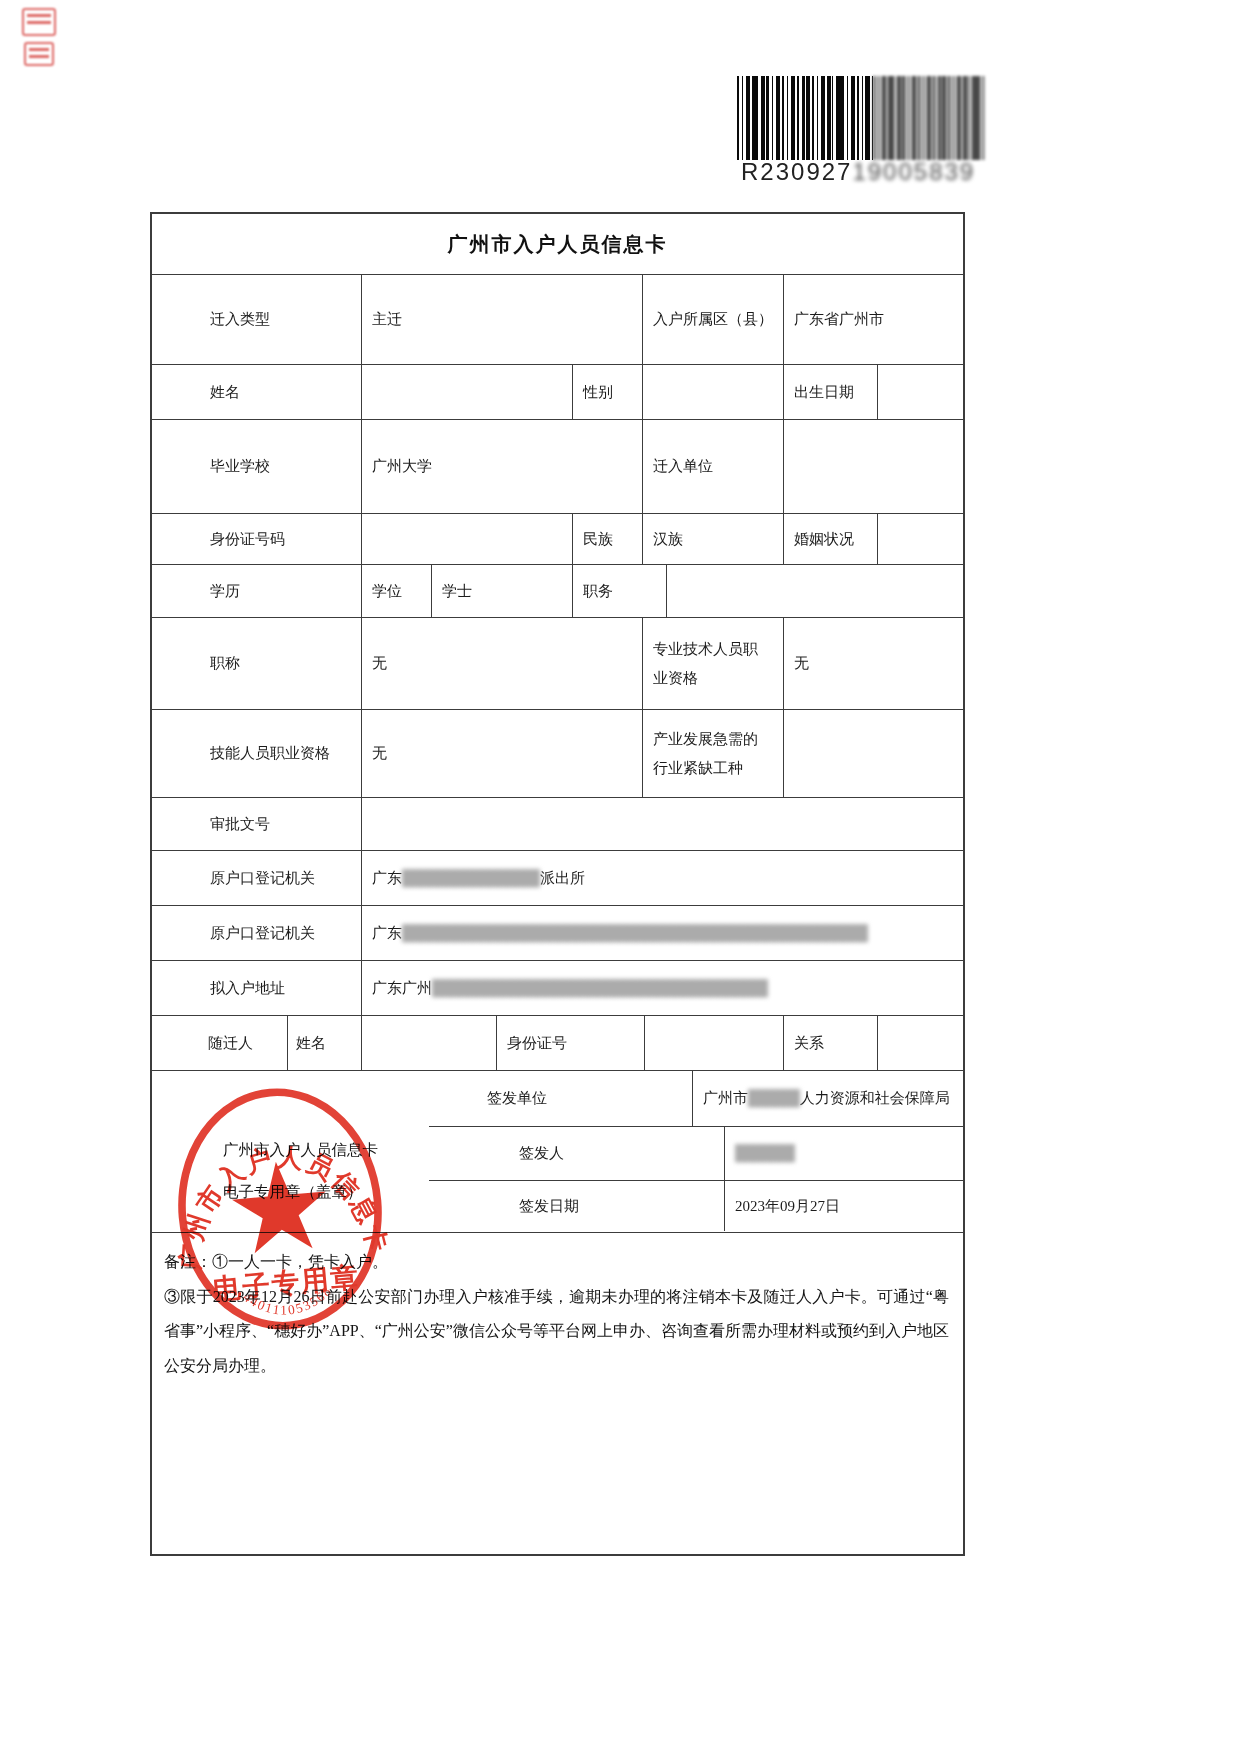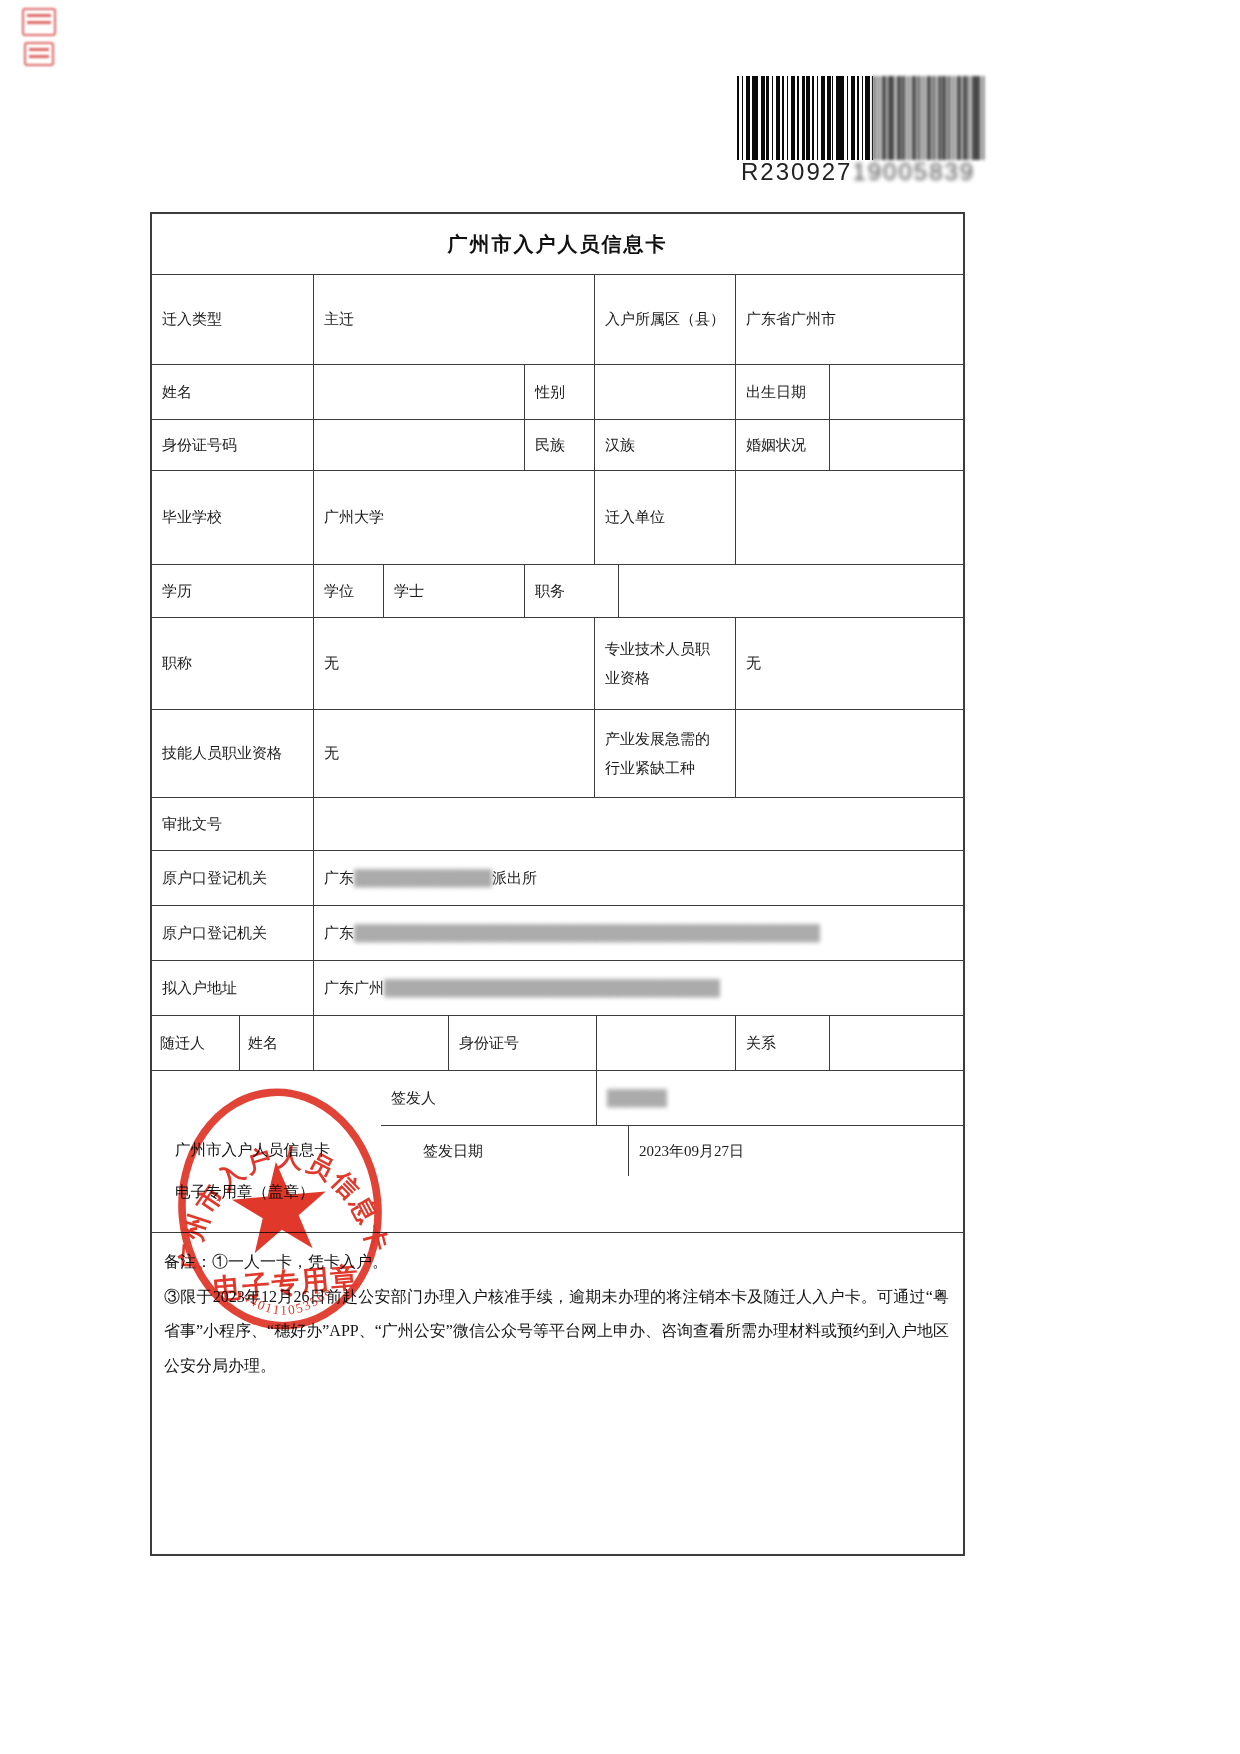--- a/index.html
+++ b/index.html
@@ -22,21 +22,21 @@
      font-family:"Liberation Sans","DejaVu Sans",sans-serif;font-size:24px;letter-spacing:2px;color:#222;}
   .blur-digits{color:#4a4a4a;filter:blur(2px);}
 
   
   .tbl{position:absolute;left:150px;top:212px;width:815px;box-sizing:border-box;
        border:2px solid #3c3c3c;background:#fff;font-size:15px;}
   .row{display:flex;border-top:1.5px solid #3c3c3c;box-sizing:border-box;}
   .row.first{border-top:none;}
   .c{box-sizing:border-box;display:flex;align-items:center;border-left:1.5px solid #3c3c3c;
      padding:0 8px 0 10px;overflow:hidden;line-height:1.9;}
-  .c.cf{border-left:none;}
+  .c.cf{border-left:none;margin-left:48px;}
   .c.grow{flex:1 1 auto;}
   .title-row{height:60px;}
   .title-cell{flex:1;display:flex;align-items:center;justify-content:center;
      font-family:"Liberation Sans","DejaVu Sans",sans-serif;font-weight:700;font-size:20px;
      letter-spacing:2px;color:#111;}
   .redact{color:#ababab;filter:blur(2.3px);letter-spacing:-2px;white-space:nowrap;overflow:hidden;}
 
   
   .issue-left{flex:0 0 229px;position:relative;border-left:none;box-sizing:border-box;}
   .issue-right{flex:1;display:flex;flex-direction:column;}
@@ -90,36 +90,36 @@
 
     <div class="row" style="height:55px">
       <div class="c cf" style="flex:0 0 161px">姓名</div>
       <div class="c" style="flex:0 0 211px"></div>
       <div class="c" style="flex:0 0 70px">性别</div>
       <div class="c" style="flex:0 0 141px"></div>
       <div class="c" style="flex:0 0 94px">出生日期</div>
       <div class="c grow"></div>
     </div>
 
+    <div class="row" style="height:94px">
+      <div class="c cf" style="flex:0 0 161px">毕业学校</div>
+      <div class="c" style="flex:0 0 281px">广州大学</div>
+      <div class="c" style="flex:0 0 141px">迁入单位</div>
+      <div class="c grow"></div>
+    </div>
+
     <div class="row" style="height:51px">
       <div class="c cf" style="flex:0 0 161px">身份证号码</div>
       <div class="c" style="flex:0 0 211px"></div>
       <div class="c" style="flex:0 0 70px">民族</div>
       <div class="c" style="flex:0 0 141px">汉族</div>
       <div class="c" style="flex:0 0 94px">婚姻状况</div>
       <div class="c grow"></div>
     </div>
 
-    <div class="row" style="height:94px">
-      <div class="c cf" style="flex:0 0 161px">毕业学校</div>
-      <div class="c" style="flex:0 0 281px">广州大学</div>
-      <div class="c" style="flex:0 0 141px">迁入单位</div>
-      <div class="c grow"></div>
-    </div>
-
     <div class="row" style="height:53px">
       <div class="c cf" style="flex:0 0 161px">学历</div>
       <div class="c" style="flex:0 0 70px">学位</div>
       <div class="c" style="flex:0 0 141px">学士</div>
       <div class="c" style="flex:0 0 94px">职务</div>
       <div class="c grow"></div>
     </div>
 
     <div class="row" style="height:92px">
       <div class="c cf" style="flex:0 0 161px">职称</div>
@@ -176,20 +176,28 @@
     </div>
 
     <div class="row" style="height:162px">
       <div class="c issue-left cf">
         <div class="printed-stamp-text">
           <span>广州市入户人员信息卡</span><br>
           <span>电子专用章（盖章）</span>
         </div>
       </div>
       <div class="issue-right">
+        <div class="subrow" style="height:55px">
+          <div class="c cf" style="flex:0 0 215px">签发单位</div>
+          <div class="c grow">
+              <span>广州市</span>
+              <span class="redact">██████</span>
+              <span>人力资源和社会保障局</span>
+            </div>
+        </div>
         <div class="subrow" style="height:54px">
           <div class="c cf" style="flex:0 0 215px">签发人</div>
           <div class="c grow">
               <span class="redact">███████</span>
             </div>
         </div>
         <div class="subrow" style="height:51px">
           <div class="c cf" style="flex:0 0 215px">签发日期</div>
           <div class="c grow">2023年09月27日</div>
         </div>

